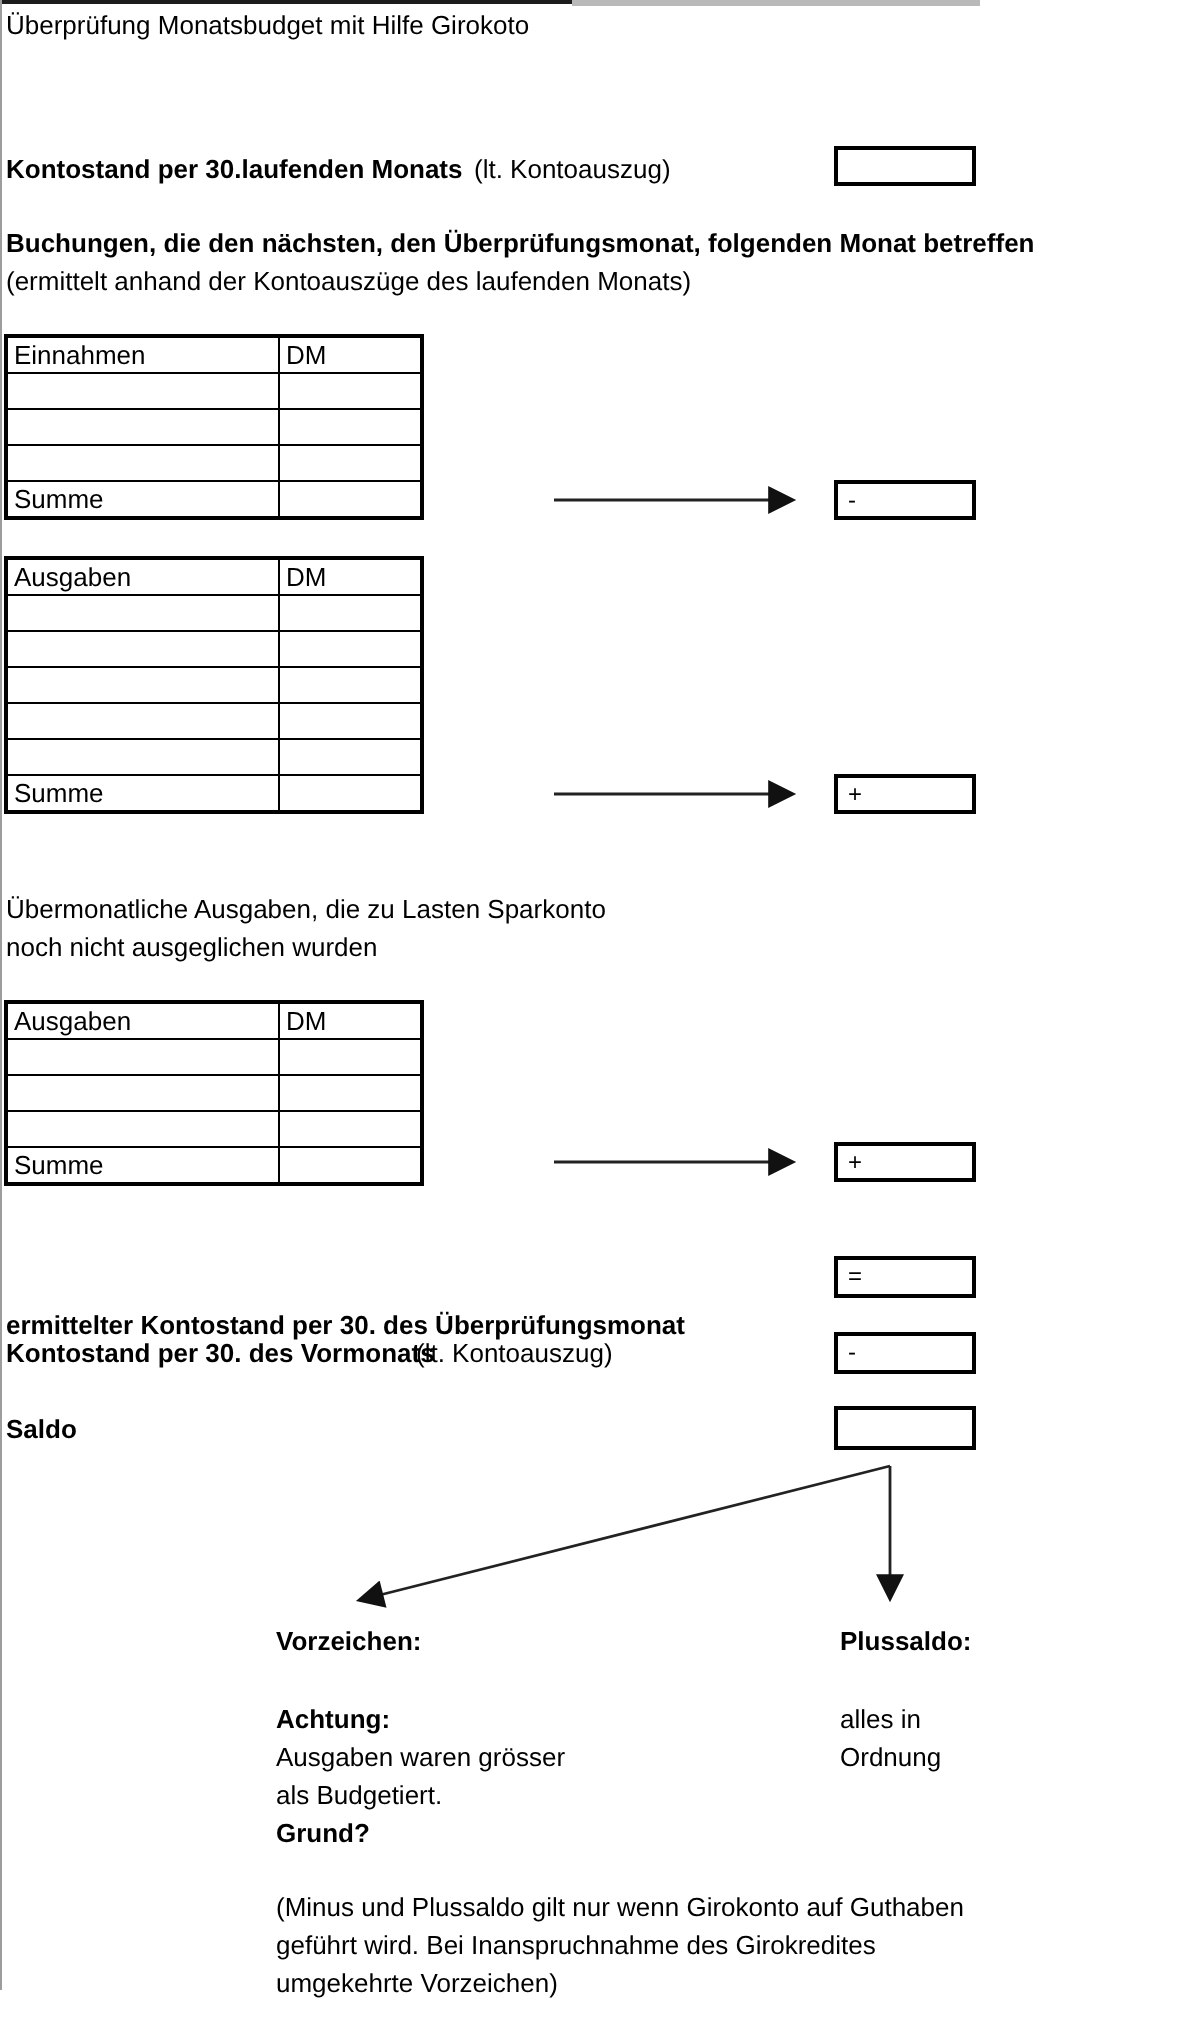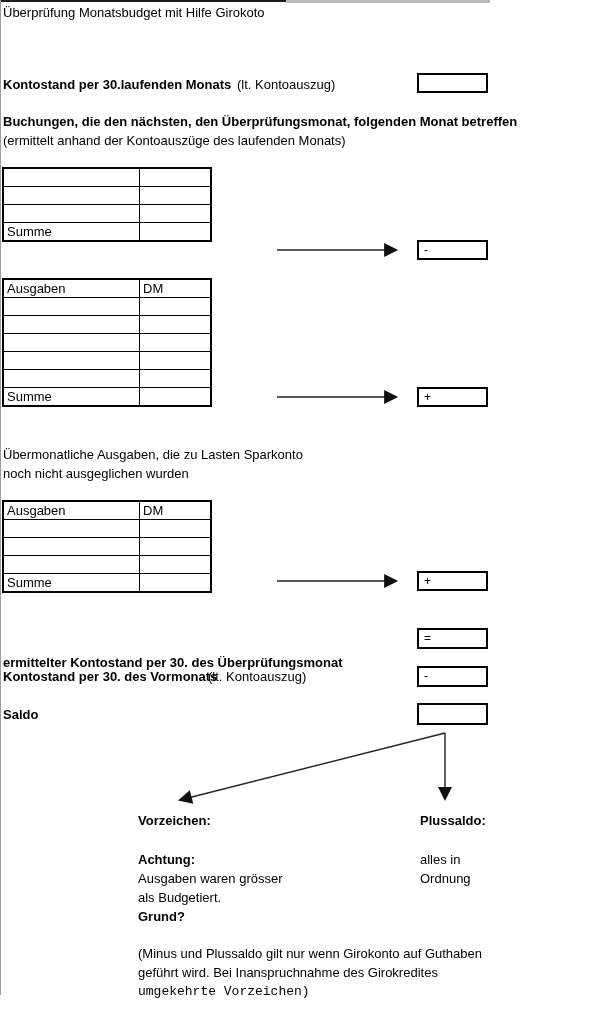--- a/index.html
+++ b/index.html
@@ -42,20 +42,24 @@
 
 <div class="abs b" style="left:3px;top:77px;">Kontostand per 30.laufenden Monats</div>
 <div class="abs" style="left:237px;top:77px;">(lt. Kontoauszug)</div>
 <div class="vbox" style="top:73px;"></div>
 
 <div class="abs b" style="left:3px;top:114px;">Buchungen, die den nächsten, den Überprüfungsmonat, folgenden Monat betreffen</div>
 <div class="abs" style="left:3px;top:133px;">(ermittelt anhand der Kontoauszüge des laufenden Monats)</div>
 
 <table class="ft" style="top:167px;">
   <tbody>
+      <tr>
+    <td class="c1">Einnahmen</td>
+    <td class="c2">DM</td>
+  </tr>
   <tr>
         <td class="c1"></td>
         <td class="c2"></td>
       </tr>
   <tr>
         <td class="c1"></td>
         <td class="c2"></td>
       </tr>
   <tr>
         <td class="c1"></td>
@@ -160,13 +164,13 @@
 
 <div class="abs b" style="left:138px;top:852px;">Achtung:</div>
 <div class="abs" style="left:420px;top:852px;">alles in</div>
 <div class="abs" style="left:138px;top:871px;">Ausgaben waren grösser</div>
 <div class="abs" style="left:420px;top:871px;text-align:center;">Ordnung</div>
 <div class="abs" style="left:138px;top:890px;">als Budgetiert.</div>
 <div class="abs b" style="left:138px;top:909px;">Grund?</div>
 
 <div class="abs" style="left:138px;top:946px;">(Minus und Plussaldo gilt nur wenn Girokonto auf Guthaben</div>
 <div class="abs" style="left:138px;top:965px;">geführt wird. Bei Inanspruchnahme des Girokredites</div>
-<div class="abs" style="left:138px;top:984px;font-family:Liberation Mono, monospace;">umgekehrte Vorzeichen)</div>
+<div class="abs" style="left:138px;top:984px;">umgekehrte Vorzeichen)</div>
 
 </body></html>

